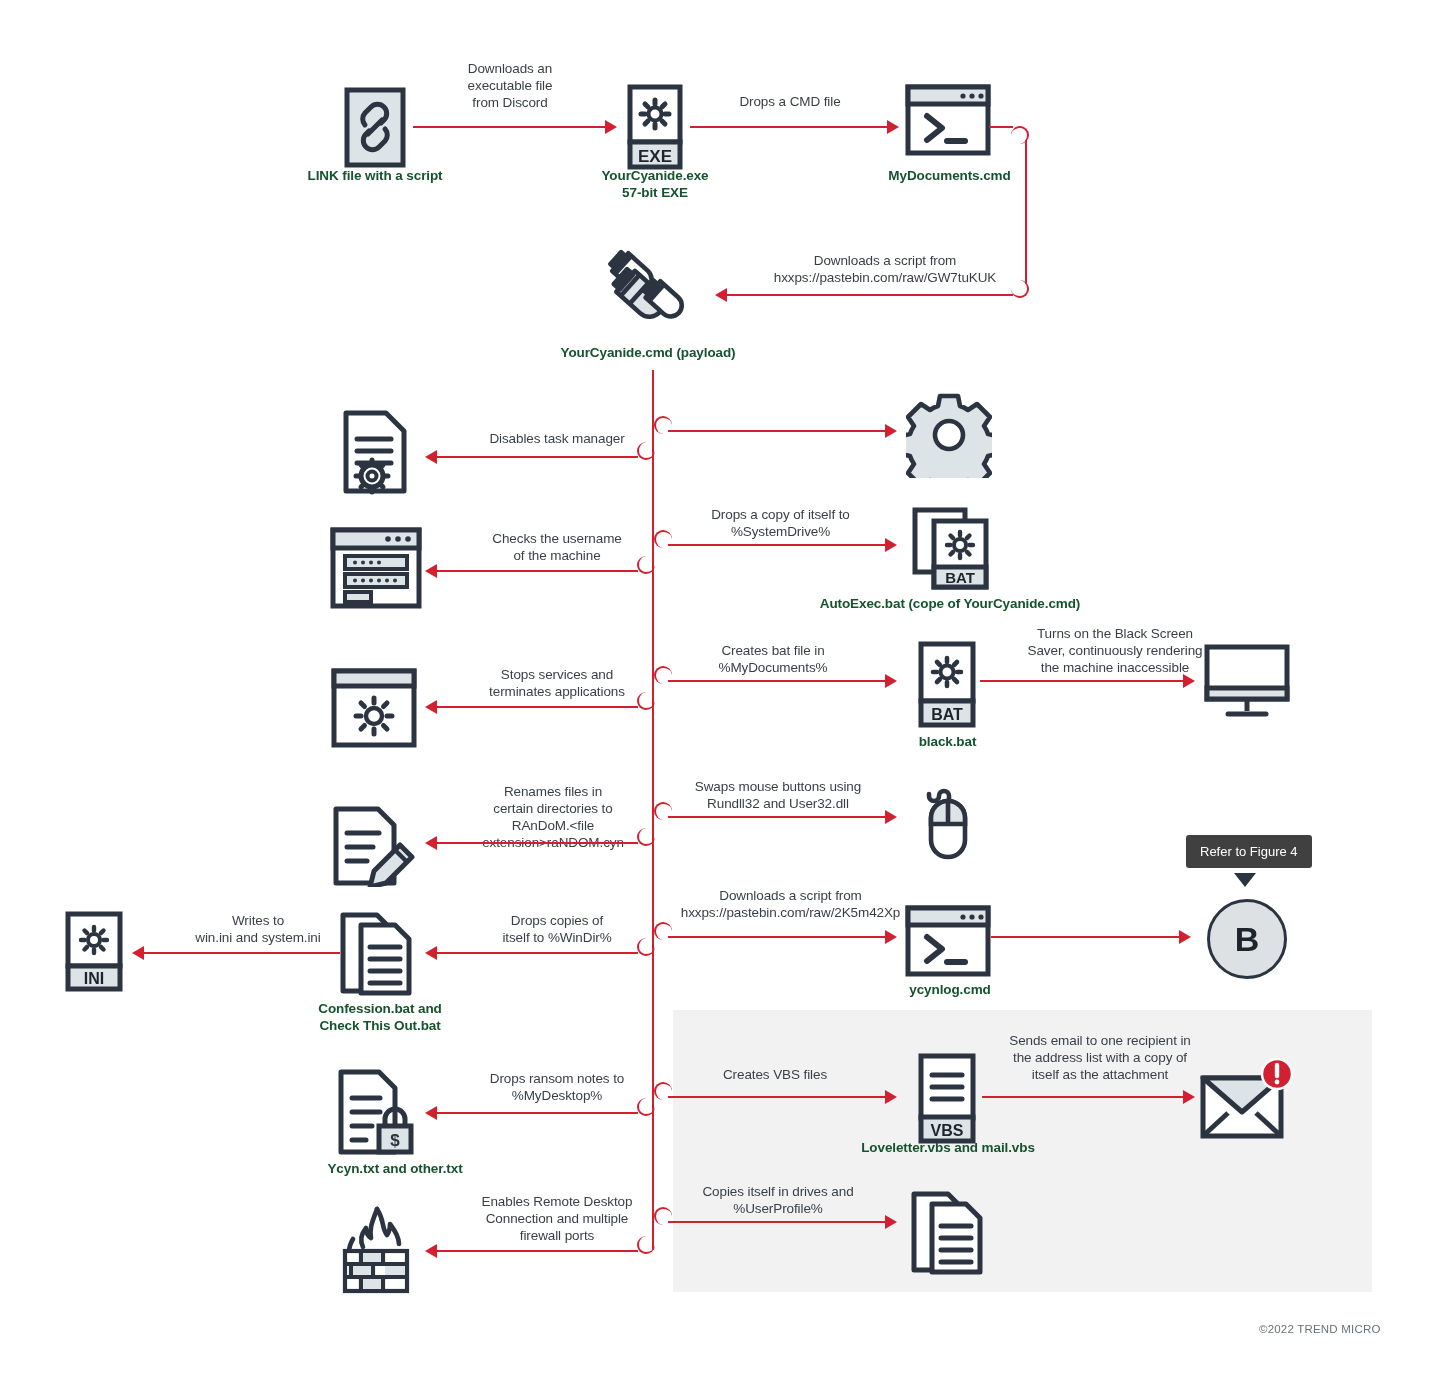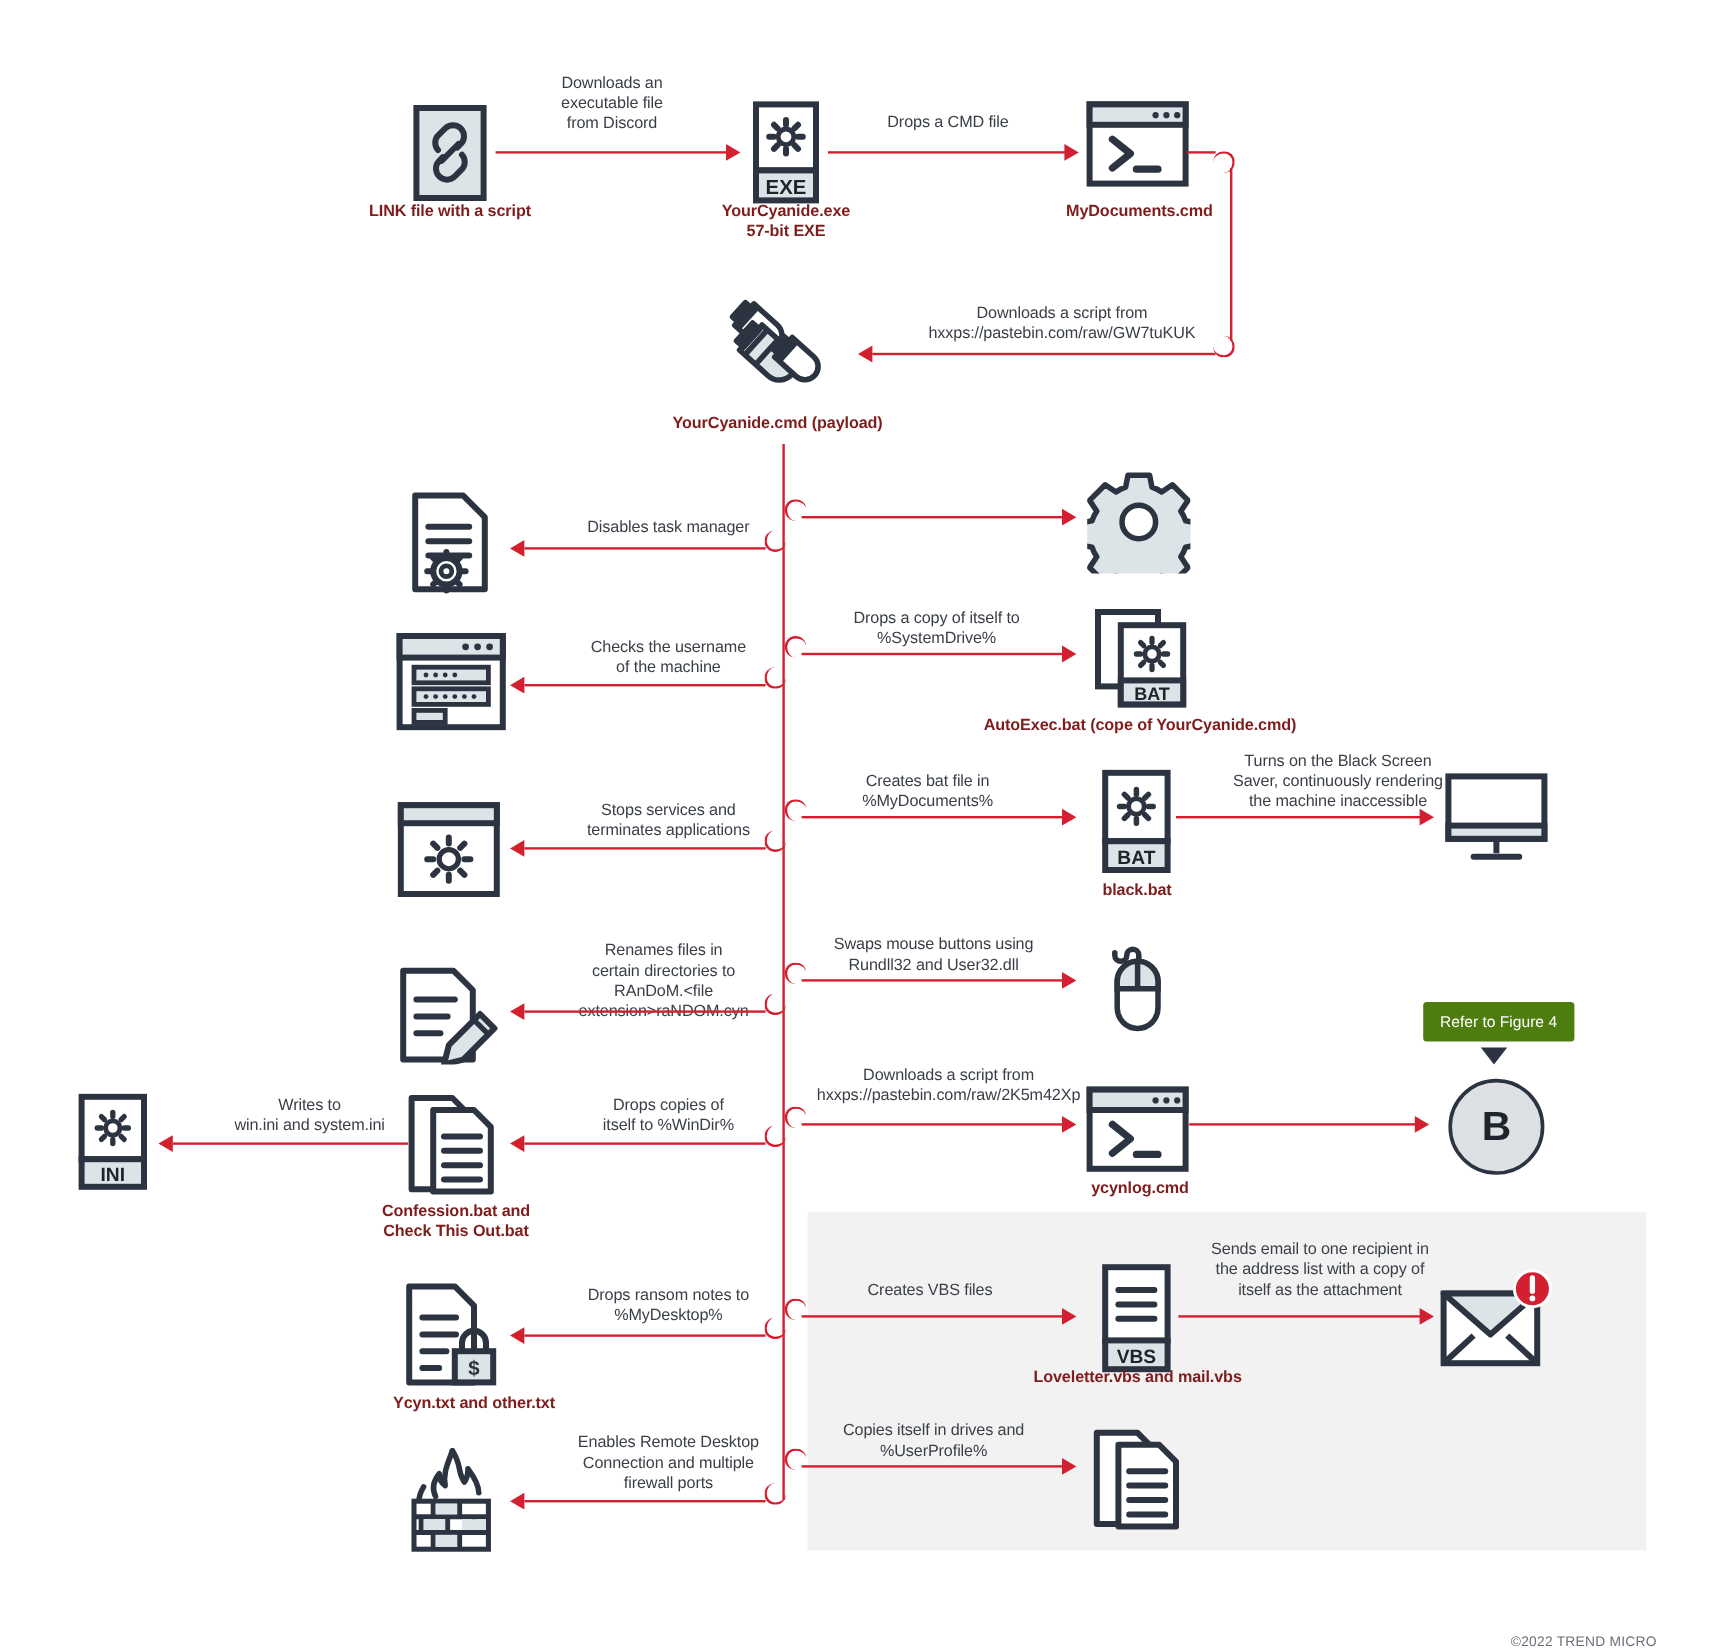--- a/index.html
+++ b/index.html
@@ -3,42 +3,42 @@
 <meta charset="utf-8">
 <style>
   html,body{margin:0;padding:0;background:#ffffff;}
   body{width:1430px;height:1374px;position:relative;overflow:hidden;
        font-family:"Liberation Sans","DejaVu Sans",sans-serif;color:#2b3440;}
   #stage{position:absolute;left:0;top:0;width:1430px;height:1374px;}
   
   .lbl{position:absolute;font-size:13.5px;line-height:17px;text-align:center;color:#3a3f47;
        letter-spacing:-0.1px;white-space:pre-line;}
   .cap{position:absolute;font-size:13.5px;line-height:17px;text-align:center;font-weight:bold;
-       color:#7f1d1d;letter-spacing:-0.1px;white-space:pre-line;}
+       color:#14532d;letter-spacing:-0.1px;white-space:pre-line;}
   .cap i, .lbl i{font-style:italic;}
-  .copyright{position:absolute;font-size:11.5px;color:#6b7178;letter-spacing:.2px;margin-top:40px;}
+  .copyright{position:absolute;font-size:11.5px;color:#6b7178;letter-spacing:.2px;}
   
   .hline{position:absolute;height:2.4px;background:#d32030;}
   .vline{position:absolute;width:2.4px;background:#d32030;}
   .arrowR{position:absolute;width:0;height:0;border-top:7px solid transparent;
           border-bottom:7px solid transparent;border-left:12px solid #d32030;}
   .arrowL{position:absolute;width:0;height:0;border-top:7px solid transparent;
           border-bottom:7px solid transparent;border-right:12px solid #d32030;}
   .corner{position:absolute;border:2.4px solid #d32030;border-radius:9px;}
   .c-tr{border-left:none;border-bottom:none;}
   .c-br{border-left:none;border-top:none;}
   .c-tl{border-right:none;border-bottom:none;}
   .c-bl{border-right:none;border-top:none;}
   
   .panel{position:absolute;background:#f2f2f2;}
   
   .ico{position:absolute;}
   .ico svg{display:block;}
   
-  .callout{position:absolute;background:#4d7c0f;color:#fff;font-size:13px;
+  .callout{position:absolute;background:#404040;color:#fff;font-size:13px;
            padding:9px 14px;border-radius:3px;white-space:nowrap;}
   .callout-tail{position:absolute;width:0;height:0;border-left:11px solid transparent;
            border-right:11px solid transparent;border-top:14px solid #2b3440;}
   .bubbleB{position:absolute;width:74px;height:74px;border-radius:50%;
            background:#dde1e4;border:3.4px solid #2b3440;
            display:flex;align-items:center;justify-content:center;
            font-size:34px;font-weight:bold;color:#1d242c;}
 </style>
 </head>
 <body>

